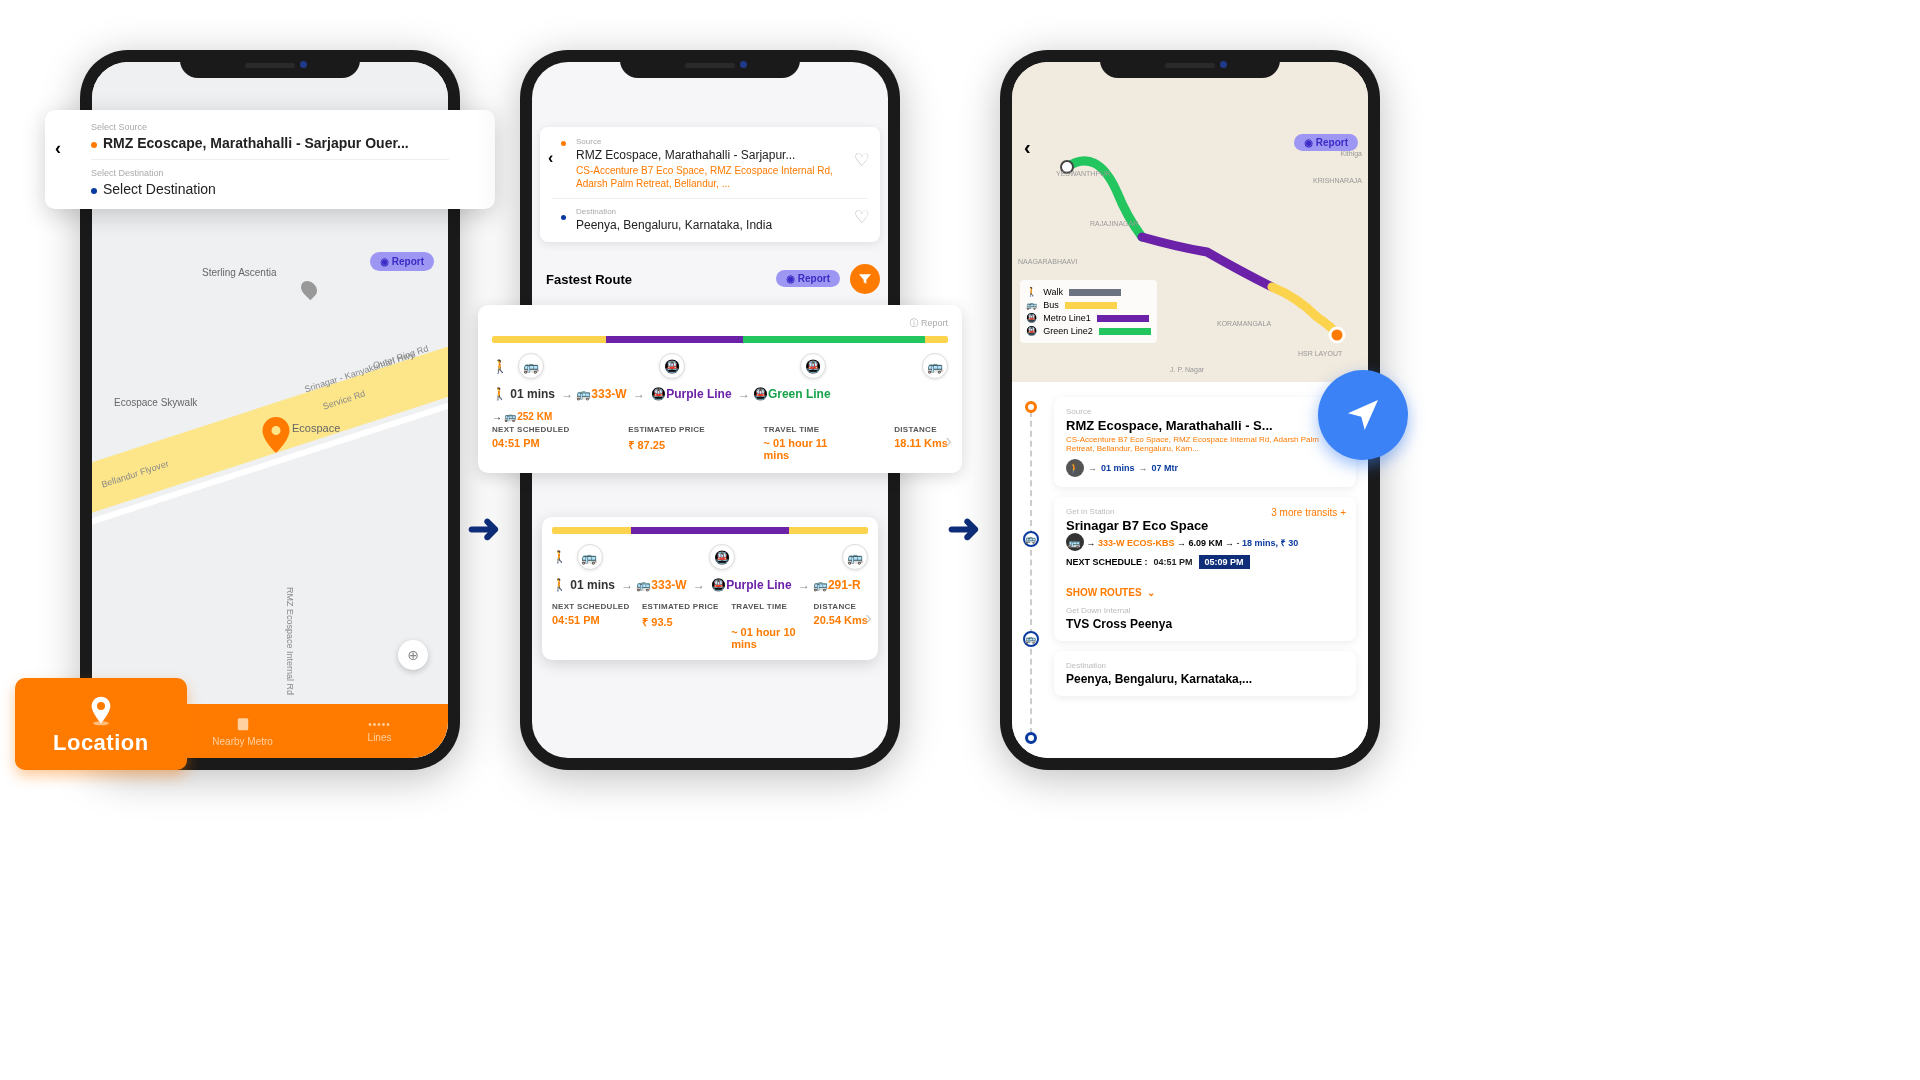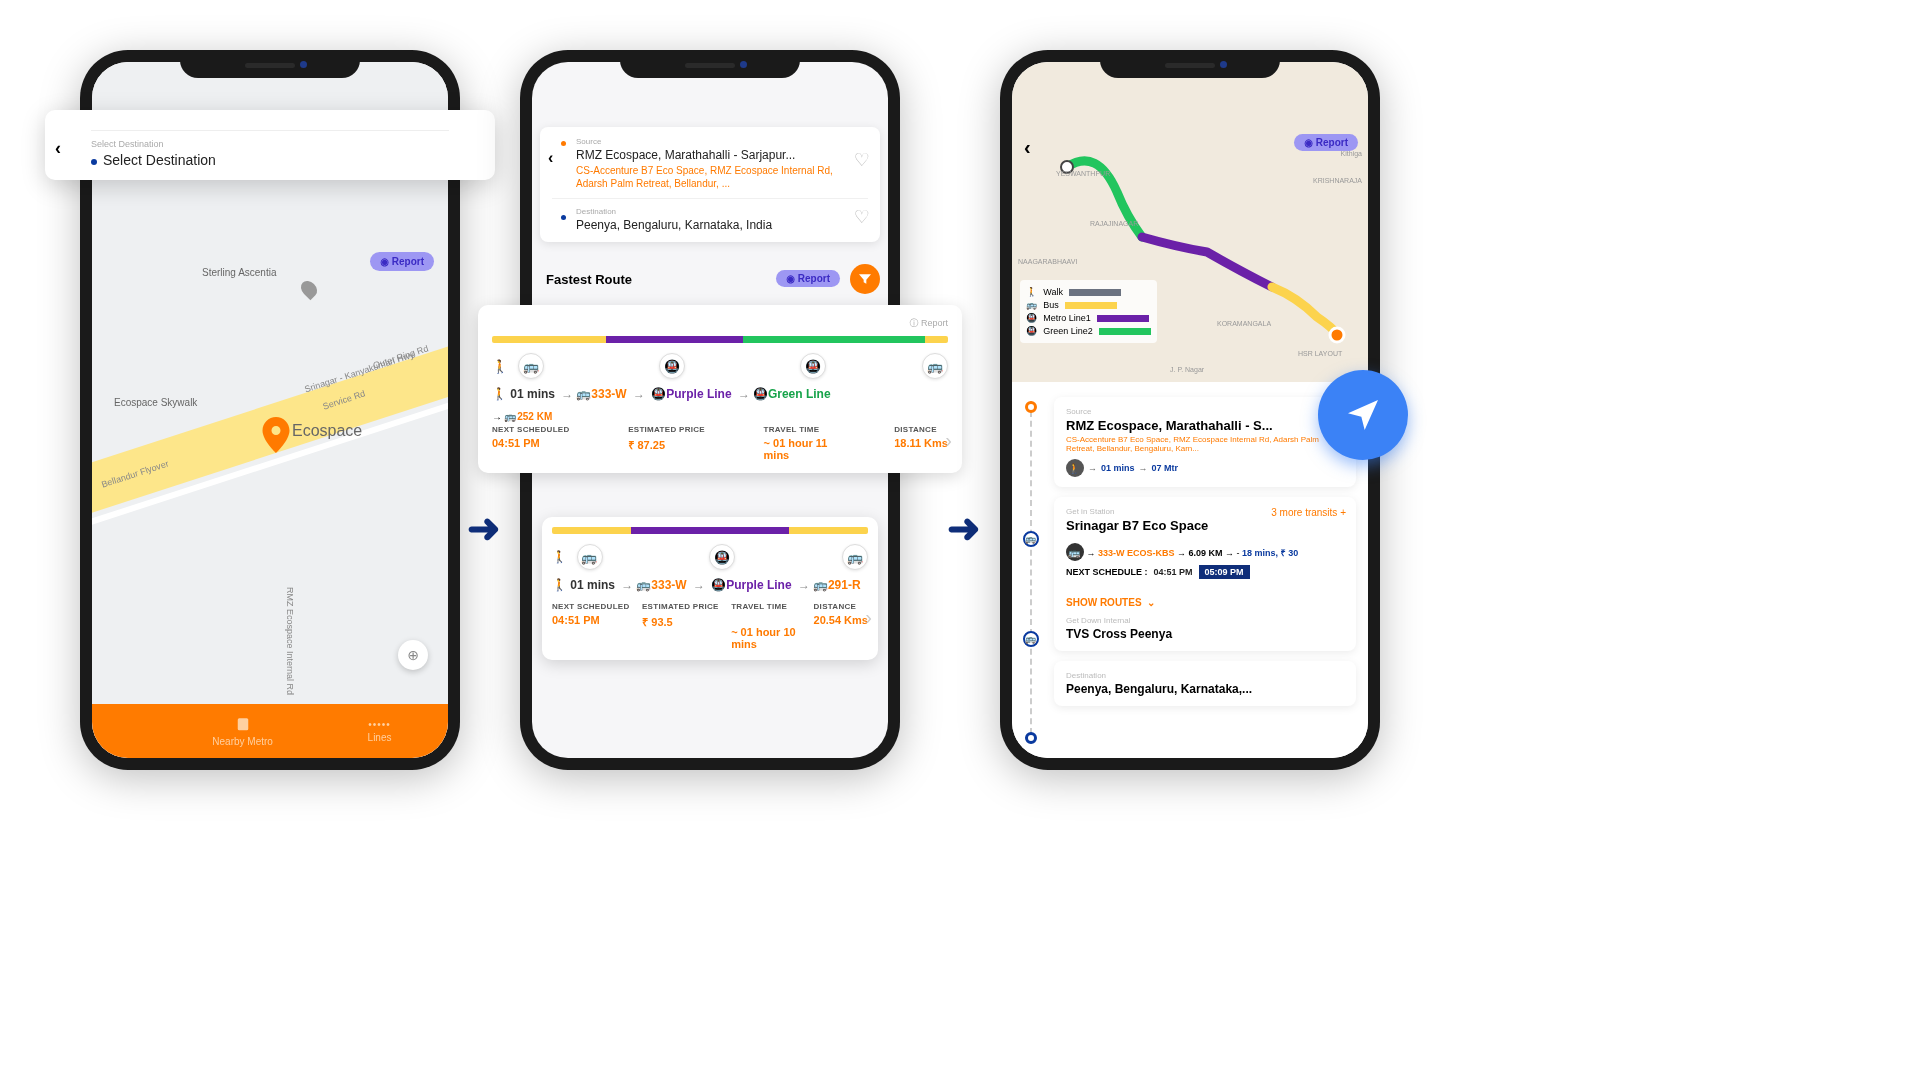--- a/index.html
+++ b/index.html
@@ -28,21 +28,21 @@
 .p1-card .back { position:absolute; left:10px; top:28px; font-size:18px; font-weight:bold; }
 .p1-card .row1 { margin-left:32px; }
 .p1-card .hint { font-size:9px; color:#aaa; }
 .p1-card .src { font-size:14px; color:#222; font-weight:600; margin-top:3px; }
 .p1-card .dot-o { display:inline-block; width:6px; height:6px; background:#ff7a00; border-radius:50%; margin-right:6px; }
 .p1-card .dot-b { display:inline-block; width:6px; height:6px; background:#0a3a9f; border-radius:50%; margin-right:6px; }
 .p1-card hr { border:none; border-top:1px solid #eee; margin:8px 32px 8px 32px; }
 .p1-reportbtn { position:absolute; top:190px; right:14px; background:#9d97f3; color:#3b2bc4; font-size:10px; padding:4px 10px; border-radius:12px; font-weight:600; }
 .p1-marker { position:absolute; top:355px; left:170px; color:#ff7a00; }
 .p1-marker svg { width:28px; height:36px; }
-.p1-eco { position:absolute; top:360px; left:200px; font-size:16px; color:#666; }
+.p1-eco { position:absolute; top:360px; left:200px; font-size:11px; color:#666; }
 .p1-compass { position:absolute; bottom:88px; right:20px; width:30px; height:30px; border-radius:50%; background:#fff; box-shadow:0 2px 6px rgba(0,0,0,0.2); display:flex; align-items:center; justify-content:center; font-size:14px; color:#888; }
 .p1-bottomnav { position:absolute; bottom:0; left:0; right:0; height:54px; background:#ff7b00; display:flex; }
 .p1-bottomnav .item { flex:1; display:flex; flex-direction:column; align-items:center; justify-content:center; color:#ffd0a0; font-size:10px; gap:2px; }
 .p1-bottomnav .item svg { width:18px; height:18px; fill:#ffd0a0; }
 .p1-loc-fab { position:absolute; bottom:0px; left:-65px; background:#ff7b00; color:#fff; border-radius:10px; padding:16px 38px 14px; box-shadow:0 6px 14px rgba(255,123,0,0.4); display:flex; flex-direction:column; align-items:center; }
 .p1-loc-fab .t { font-size:22px; font-weight:600; margin-top:4px; letter-spacing:0.5px; }
 
 
 .p2-top { position:absolute; top:65px; left:8px; right:8px; background:#fff; border-radius:8px; box-shadow:0 2px 10px rgba(0,0,0,0.1); padding:10px 12px; }
 .p2-top .back { position:absolute; left:8px; top:22px; font-size:16px; font-weight:bold; }
@@ -95,21 +95,21 @@
 .p3-card .wline { font-size:9px; color:#666; margin-top:6px; display:flex; align-items:center; gap:4px; }
 .p3-card .wline .b { font-weight:700; color:#0a3a9f; }
 .p3-card .wicon { width:18px; height:18px; border-radius:50%; background:#555; color:#fff; display:inline-flex; align-items:center; justify-content:center; font-size:10px; }
 .p3-card .bicon { width:18px; height:18px; border-radius:50%; background:#333; color:#fff; display:inline-flex; align-items:center; justify-content:center; font-size:10px; }
 .p3-card .more { position:absolute; top:10px; right:10px; font-size:10px; color:#ff7a00; }
 .p3-card .nsrow { font-size:9px; margin-top:6px; }
 .p3-card .nsrow .l { font-weight:700; }
 .p3-card .nsrow .t1 { font-weight:700; color:#222; margin-left:6px; }
 .p3-card .nsrow .t2 { background:#0f2e7a; color:#fff; padding:2px 6px; font-weight:700; margin-left:6px; }
 .p3-card .sr { font-size:10px; color:#ff7a00; font-weight:700; margin-top:20px; }
-.p3-card .oline { font-size:9px; margin-top:10px; }
+.p3-card .oline { font-size:9px; margin-top:0; }
 .p3-card .oline .o { color:#ff7a00; font-weight:700; }
 .p3-card .oline .bl { color:#0a3a9f; font-weight:700; }
 .p3-timeline { position:absolute; left:18px; top:14px; bottom:14px; width:2px; border-left:2px dashed #ccc; }
 .p3-timeline .dot { position:absolute; left:-7px; width:12px; height:12px; border-radius:50%; border:3px solid #ff7a00; background:#fff; }
 .p3-timeline .dot.end { border-color:#0a3a9f; }
 .p3-timeline .busd { position:absolute; left:-9px; width:16px; height:16px; border-radius:50%; border:2px solid #0a3a9f; background:#fff; color:#0a3a9f; font-size:9px; display:flex; align-items:center; justify-content:center; }
 
 .p3-fab { position:absolute; top:320px; right:-28px; width:90px; height:90px; border-radius:50%; background:#3b82f6; display:flex; align-items:center; justify-content:center; box-shadow:0 6px 16px rgba(59,130,246,0.5); z-index:50; }
 .p3-fab svg { width:40px; height:40px; fill:#fff; }
 
@@ -150,25 +150,36 @@
       </div>
       <div class="item">
         <span style="letter-spacing:1px;">•••••</span>
         <span>Lines</span>
       </div>
     </div>
   </div>
 
   <div class="p1-card">
     <div class="back">‹</div>
+    <div class="row1">
+      <div class="hint">Select Source</div>
+      <div class="src"><span class="dot-o"></span><span>RMZ Ecoscape, Marathahalli - Sarjapur Ouer...</span></div>
+    </div>
     <hr>
     <div class="row1">
       <div class="hint">Select Destination</div>
       <div class="src" style="font-weight:400;"><span class="dot-b"></span><span>Select Destination</span></div>
     </div>
+  </div>
+  <div class="p1-loc-fab">
+    <svg width="32" height="32" viewBox="0 0 24 24" fill="#fff">
+        <path d="M12 2C8 2 5 5 5 9c0 5 7 13 7 13s7-8 7-13c0-4-3-7-7-7zm0 10a3 3 0 110-6 3 3 0 010 6z"></path>
+        <ellipse cx="12" cy="22" rx="6" ry="1.5" opacity="0.5"></ellipse>
+      </svg>
+    <div class="t">Location</div>
   </div>
 </div>
 
 <div class="arrow arrow1">➜</div>
 
 <div class="phone phone2">
   <div class="line"></div>
   <div class="screen" style="background:#f6f6f8;">
     <div class="p2-top">
       <div class="back">‹</div>

